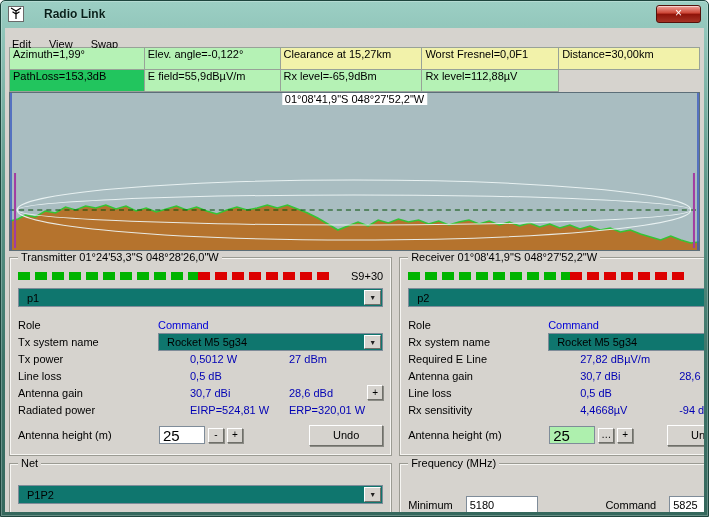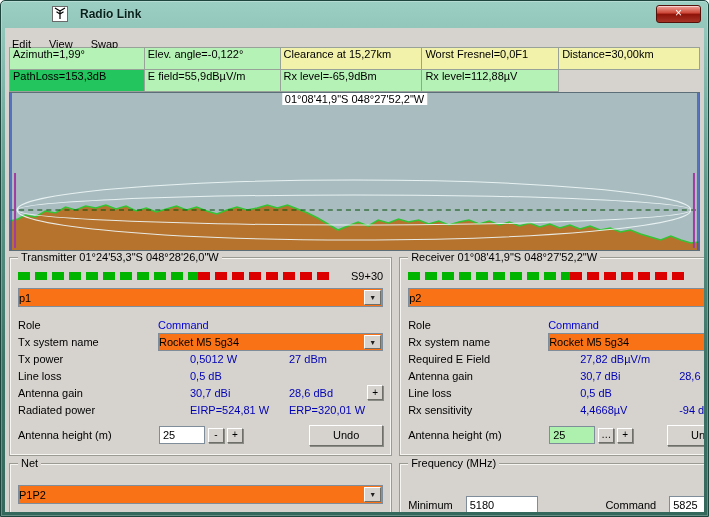--- a/index.html
+++ b/index.html
@@ -4,21 +4,21 @@
 <style>
   * { box-sizing: border-box; margin: 0; padding: 0; }
   html,body { width: 709px; height: 517px; overflow: hidden; }
   body { font-family: "Liberation Sans", sans-serif; font-size: 11px; color: #000; }
 
   .window { width:709px; height:517px; position:relative;
     background: linear-gradient(180deg,#9ccfc4 0%, #5e998b 35%, #3c7468 70%, #35685d 100%);
     border:1px solid #1d453d; border-radius:5px 5px 0 0;
     box-shadow: inset 0 0 0 1px rgba(255,255,255,.25); }
 
-  .titlebar { height:26px; display:flex; align-items:center; gap:12px; padding:0 7px;margin-left:44px; }
+  .titlebar { height:26px; display:flex; align-items:center; gap:20px; padding:0 7px; }
   .title-icon { width:16px; height:16px; flex:0 0 16px; }
   .title-text { font-weight:bold; font-size:12px; color:#07201a; flex:1;
     text-shadow: 0 1px 1px rgba(255,255,255,.45); }
   .close-btn { width:45px; height:18px; border-radius:3px; cursor:default;
     background: linear-gradient(180deg,#f0a39b 0%, #cc4434 45%, #8e1208 50%, #a53325 100%);
     border:1px solid #55120b; color:#fff; font-size:12px; line-height:15px; text-align:center;
     box-shadow: inset 0 1px 0 rgba(255,255,255,.55); }
 
   .client { position:absolute; left:4px; right:4px; top:27px; bottom:4px;
     background:#d6d3ce; overflow:hidden; }
@@ -48,22 +48,22 @@
     white-space:nowrap; max-width:95%; overflow:hidden; }
 
   .meter-row { display:flex; align-items:center; margin-top:13px; height:9px; }
   .meter { flex:1; height:8px; display:flex; margin-right:10px; }
   .meter-green { height:100%;
     background: repeating-linear-gradient(90deg,#00b400 0 12px, rgba(0,0,0,0) 12px 17px); }
   .meter-red { height:100%; flex:1;
     background: repeating-linear-gradient(90deg,#dc0000 0 12px, rgba(0,0,0,0) 12px 17px); }
   .meter-label { width:44px; text-align:right; }
 
-  .combo { height:19px; background:#f97316; border:1px solid #7f8c99; position:relative;
-    display:flex; align-items:center; padding:0 20px 0 0; cursor:default; }
+  .combo { height:19px; background:#0f766e; border:1px solid #7f8c99; position:relative;
+    display:flex; align-items:center; padding:0 20px 0 8px; cursor:default; }
   .combo-arrow { position:absolute; right:1px; top:1px; bottom:1px; width:17px;
     background:#d6d3ce; border:1px solid; border-color:#fff #6f6f69 #6f6f69 #fff;
     display:flex; align-items:center; justify-content:center; font-size:7px; color:#202020; }
   .unit-combo { margin-top:8px; }
 
   .rows { margin-top:9px; }
   .row { display:grid; grid-template-columns:140px 99px 1fr 18px; align-items:center;
     height:17px; }
   .row-combo { grid-column: 2 / 5; height:18px; }
   .c2 { grid-column:2; }
@@ -72,21 +72,21 @@
   .val { color:#0000b4; white-space:nowrap;padding-left:32px; }
   .link { color:#0000d8; cursor:pointer; white-space:nowrap; }
 
   .sbtn { width:16px; height:15px; font-family:"Liberation Sans",sans-serif; font-size:10px;
     line-height:12px; text-align:center; background:#d6d3ce; color:#000;
     border:1px solid; border-color:#fff #6f6f69 #6f6f69 #fff;
     box-shadow:1px 1px 0 #8b8b85; padding:0; }
   .height-row { display:flex; align-items:center; margin-top:6px; height:22px; gap:3px; }
   .height-row .lbl { width:138px; flex:0 0 138px; }
   .tinput { width:46px; height:18px; border:1px solid #7f8c99; background:#fff;
-    font-family:"Liberation Sans",sans-serif; font-size:11px; padding:0 3px; }
+    font-family:"Liberation Sans",sans-serif; font-size:15px; padding:0 3px; }
   .btn { width:74px; height:21px; margin-left:auto; background:#d6d3ce; color:#000;
     font-family:"Liberation Sans",sans-serif; font-size:11px; text-align:center;
     border:1px solid; border-color:#fff #6f6f69 #6f6f69 #fff; box-shadow:1px 1px 0 #8b8b85; }
 
   .net-combo { margin-top:21px; }
   .freq-row { display:flex; align-items:center; margin-top:32px; gap:13px; }
   .freq-input { width:72px; height:18px; border:1px solid #7f8c99; background:#fff;
     font-family:Liberation Sans, sans-serif; font-size:11px; padding:0 3px; }
   .spacer { flex:1; }
 </style>
@@ -223,21 +223,21 @@
             <span class="link c2">Command</span>
           </div>
           <div class="row">
             <span>Rx system name</span>
             <div class="combo row-combo">
               <span>Rocket M5 5g34</span>
               <span class="combo-arrow">▼</span>
             </div>
           </div>
           <div class="row">
-            <span>Required E Field</span>
+            <span>Required E Line</span>
             <span class="val c2">27,82 dBµV/m</span>
           </div>
           <div class="row">
             <span>Antenna gain</span>
             <span class="val c2">30,7 dBi</span>
             <span class="val c3">28,6 dBd</span>
             <button class="sbtn c4">+</button>
           </div>
           <div class="row">
             <span>Line loss</span>

